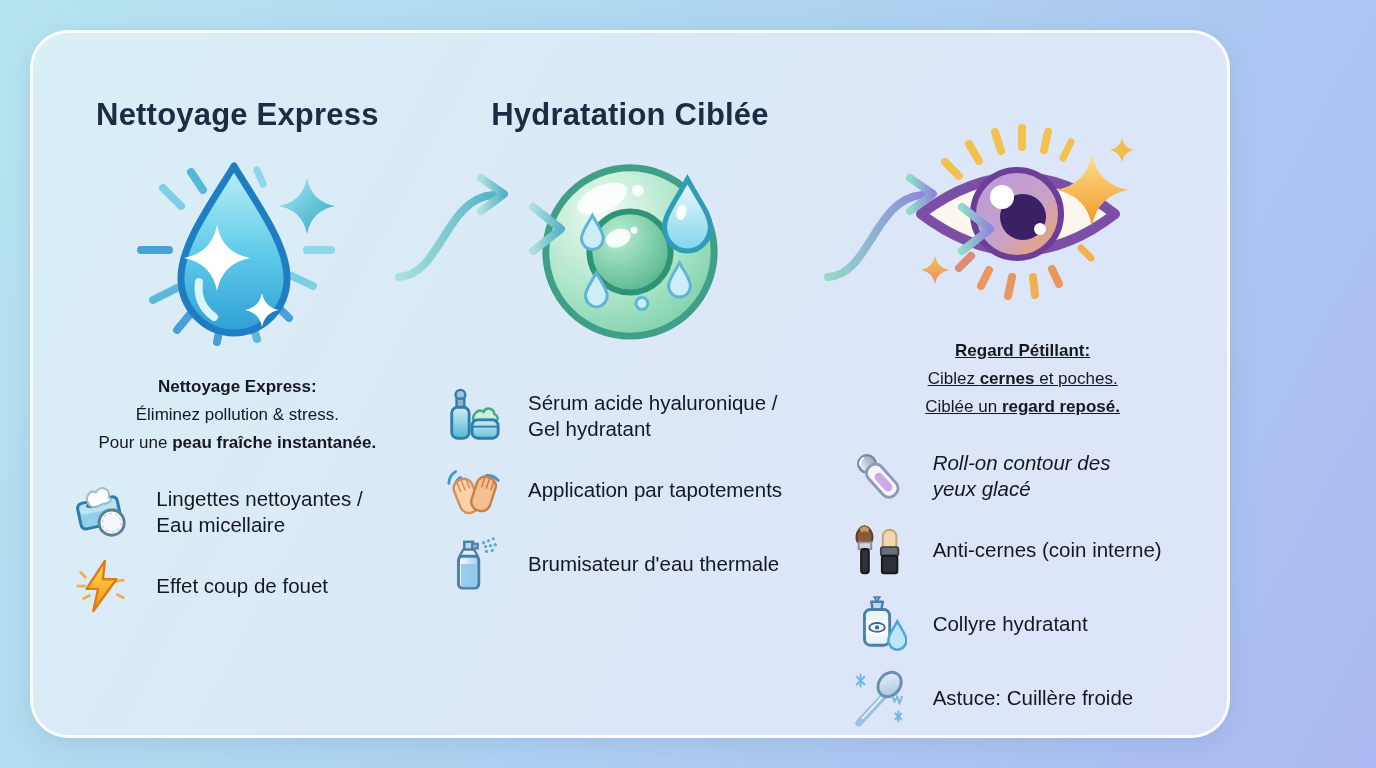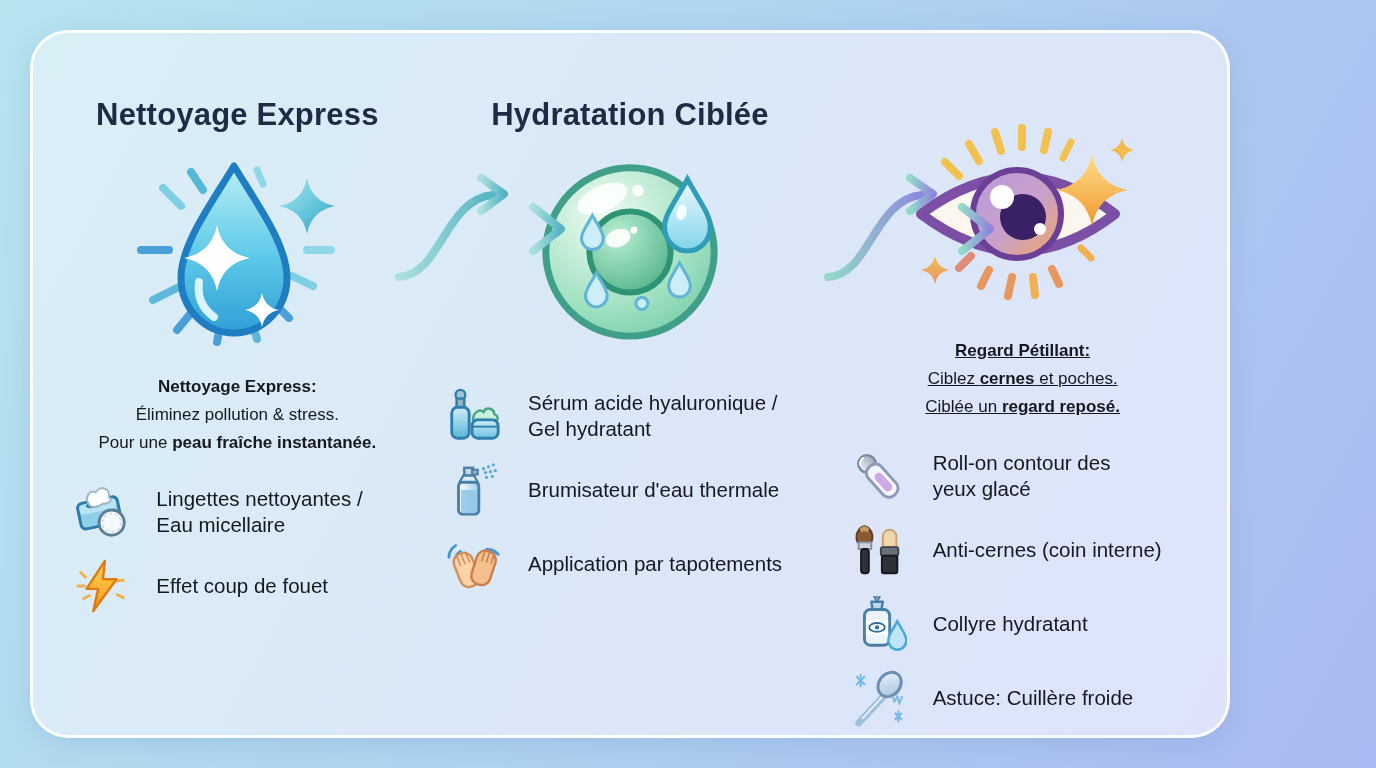--- a/index.html
+++ b/index.html
@@ -16,21 +16,21 @@
   .hero{height:222px;margin-top:6px;display:flex;align-items:center;justify-content:center;}
   .desc{margin:12px 0 0;text-align:center;font-size:17px;line-height:28px;color:#14181f;}
   .col1 .desc{max-width:330px;} .col2 .desc{max-width:352px;} .col3 .desc{max-width:340px;text-decoration:underline;}
   .items{list-style:none;margin:26px 0 0;padding:0;display:flex;flex-direction:column;gap:16px;}
   .col1 .items{width:330px;} .col2 .items{width:372px;} .col3 .items{width:348px;}
   .item{display:flex;align-items:center;gap:26px;min-height:56px;}
   .ic{width:58px;height:58px;flex:0 0 58px;display:flex;align-items:center;justify-content:center;}
   .label{font-size:20.5px;line-height:26px;color:#14181f;}
   .col1 .item:first-child .label{max-width:250px;}
   .col2 .item:first-child .label{max-width:280px;}
-  .col3 .item:first-child .label{max-width:205px;}
+  .col3 .item:first-child .label{max-width:205px;font-style:italic;}
   .arrow{position:absolute;top:165px;width:200px;height:120px;}
   .arrow1{left:383px;} .arrow2{left:812px;}
 </style>
 </head>
 <body>
 
 <div class="canvas">
   <div class="card">
 
     <div class="col col1">
@@ -168,20 +168,45 @@
               <path d="M30,34 C30,26 37,22 41,26 C43,20 52,22 52,28 C56,29 56,34 55,34 Z" fill="#c8f0da" stroke="#49a588" stroke-width="2.5" stroke-linejoin="round"></path>
               <rect x="29" y="34" width="27" height="19" rx="6" fill="url(#sc2)" stroke="#2e7fae" stroke-width="3"></rect>
               <line x1="29" y1="41" x2="56" y2="41" stroke="#2e7fae" stroke-width="2"></line>
             </svg>
           </span>
           <span class="label">Sérum acide hyaluronique / Gel hydratant</span>
         </li>
         <li class="item">
           <span class="ic">
             <svg width="58" height="58" viewBox="0 0 60 60">
+              <g stroke="#3f97d6" stroke-width="3" fill="none" stroke-linecap="round">
+                <path d="M5,23 a15,15 0 0 1 7,-12"></path>
+                <path d="M12,25 a10,10 0 0 1 5,-8"></path>
+                <path d="M44,15 a15,15 0 0 1 12,5"></path>
+                <path d="M43,22 a10,10 0 0 1 8,3"></path>
+              </g>
+              <g transform="rotate(-22 24 38)">
+                <rect x="14" y="18" width="20" height="36" rx="9" fill="#fcd2a8" stroke="#d58f5b" stroke-width="2.5"></rect>
+                <line x1="20" y1="19" x2="20" y2="30" stroke="#d58f5b" stroke-width="1.6"></line>
+                <line x1="25" y1="18" x2="25" y2="30" stroke="#d58f5b" stroke-width="1.6"></line>
+                <line x1="30" y1="19" x2="30" y2="30" stroke="#d58f5b" stroke-width="1.6"></line>
+              </g>
+              <g transform="rotate(18 40 40)">
+                <rect x="29" y="16" width="20" height="36" rx="9" fill="#f6c08e" stroke="#c87f4e" stroke-width="2.5"></rect>
+                <line x1="35" y1="17" x2="35" y2="28" stroke="#c87f4e" stroke-width="1.6"></line>
+                <line x1="40" y1="16" x2="40" y2="28" stroke="#c87f4e" stroke-width="1.6"></line>
+                <line x1="45" y1="17" x2="45" y2="28" stroke="#c87f4e" stroke-width="1.6"></line>
+              </g>
+            </svg>
+          </span>
+          <span class="label">Application par tapotements</span>
+        </li>
+        <li class="item">
+          <span class="ic">
+            <svg width="58" height="58" viewBox="0 0 60 60">
               <defs>
                 <linearGradient id="ms1" x1="0" y1="0" x2="1" y2="0">
                   <stop offset="0" stop-color="#ffffff"></stop>
                     <stop offset="1" stop-color="#9fcfec"></stop>
                 </linearGradient>
               </defs>
               <rect x="21" y="7" width="9" height="9" fill="#bcd8ea" stroke="#4a7fa8" stroke-width="2.5"></rect>
               <rect x="29" y="9" width="6" height="5" fill="#8fb4cc" stroke="#4a7fa8" stroke-width="2"></rect>
               <path d="M16,22 L20,15 H31 L35,22 Z" fill="#dfeef8" stroke="#4a7fa8" stroke-width="2.5" stroke-linejoin="round"></path>
               <rect x="15" y="22" width="21" height="33" rx="4" fill="url(#ms1)" stroke="#4a7fa8" stroke-width="3"></rect>
@@ -192,45 +217,20 @@
                   <circle cx="51" cy="4" r="1.7"></circle>
                 <circle cx="43" cy="12" r="1.7"></circle>
                   <circle cx="48" cy="11" r="1.7"></circle>
                   <circle cx="53" cy="10" r="1.7"></circle>
                 <circle cx="44" cy="17" r="1.7"></circle>
                   <circle cx="50" cy="16" r="1.7"></circle>
               </g>
             </svg>
           </span>
           <span class="label">Brumisateur d'eau thermale</span>
-        </li>
-        <li class="item">
-          <span class="ic">
-            <svg width="58" height="58" viewBox="0 0 60 60">
-              <g stroke="#3f97d6" stroke-width="3" fill="none" stroke-linecap="round">
-                <path d="M5,23 a15,15 0 0 1 7,-12"></path>
-                <path d="M12,25 a10,10 0 0 1 5,-8"></path>
-                <path d="M44,15 a15,15 0 0 1 12,5"></path>
-                <path d="M43,22 a10,10 0 0 1 8,3"></path>
-              </g>
-              <g transform="rotate(-22 24 38)">
-                <rect x="14" y="18" width="20" height="36" rx="9" fill="#fcd2a8" stroke="#d58f5b" stroke-width="2.5"></rect>
-                <line x1="20" y1="19" x2="20" y2="30" stroke="#d58f5b" stroke-width="1.6"></line>
-                <line x1="25" y1="18" x2="25" y2="30" stroke="#d58f5b" stroke-width="1.6"></line>
-                <line x1="30" y1="19" x2="30" y2="30" stroke="#d58f5b" stroke-width="1.6"></line>
-              </g>
-              <g transform="rotate(18 40 40)">
-                <rect x="29" y="16" width="20" height="36" rx="9" fill="#f6c08e" stroke="#c87f4e" stroke-width="2.5"></rect>
-                <line x1="35" y1="17" x2="35" y2="28" stroke="#c87f4e" stroke-width="1.6"></line>
-                <line x1="40" y1="16" x2="40" y2="28" stroke="#c87f4e" stroke-width="1.6"></line>
-                <line x1="45" y1="17" x2="45" y2="28" stroke="#c87f4e" stroke-width="1.6"></line>
-              </g>
-            </svg>
-          </span>
-          <span class="label">Application par tapotements</span>
         </li>
       </ul>
     </div>
 
     <div class="col col3">
       <div class="hero">
         <svg width="235" height="192" viewBox="0 0 235 192">
           <defs>
             <linearGradient id="eg1" x1="0" y1="0" x2="1" y2="1">
               <stop offset="0" stop-color="#b89ae0"></stop>

